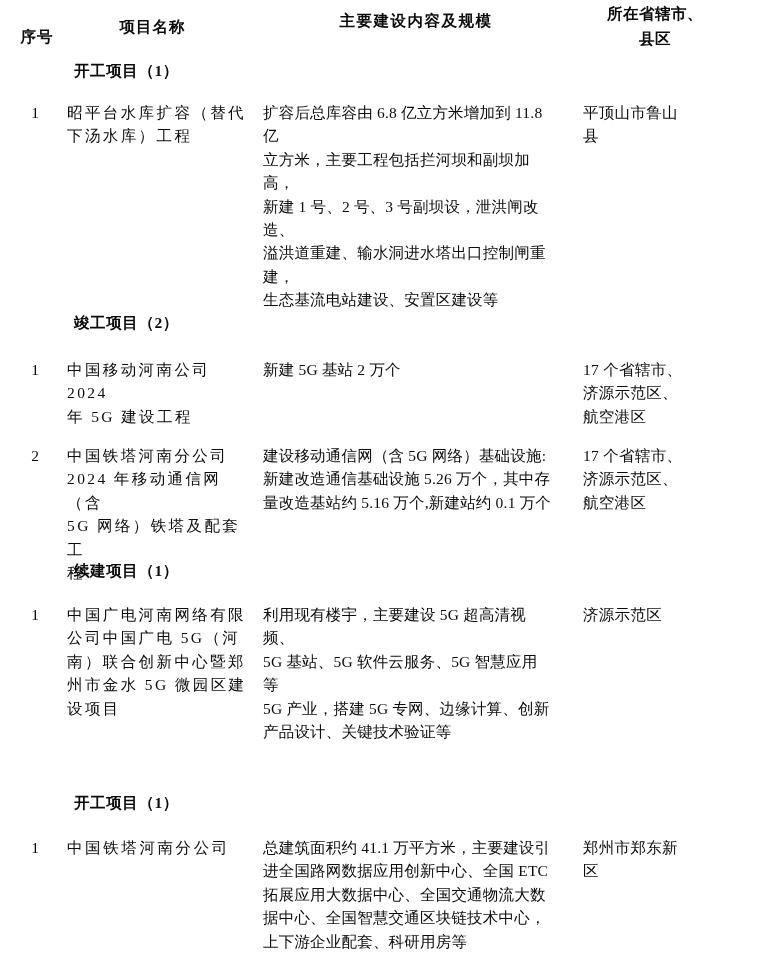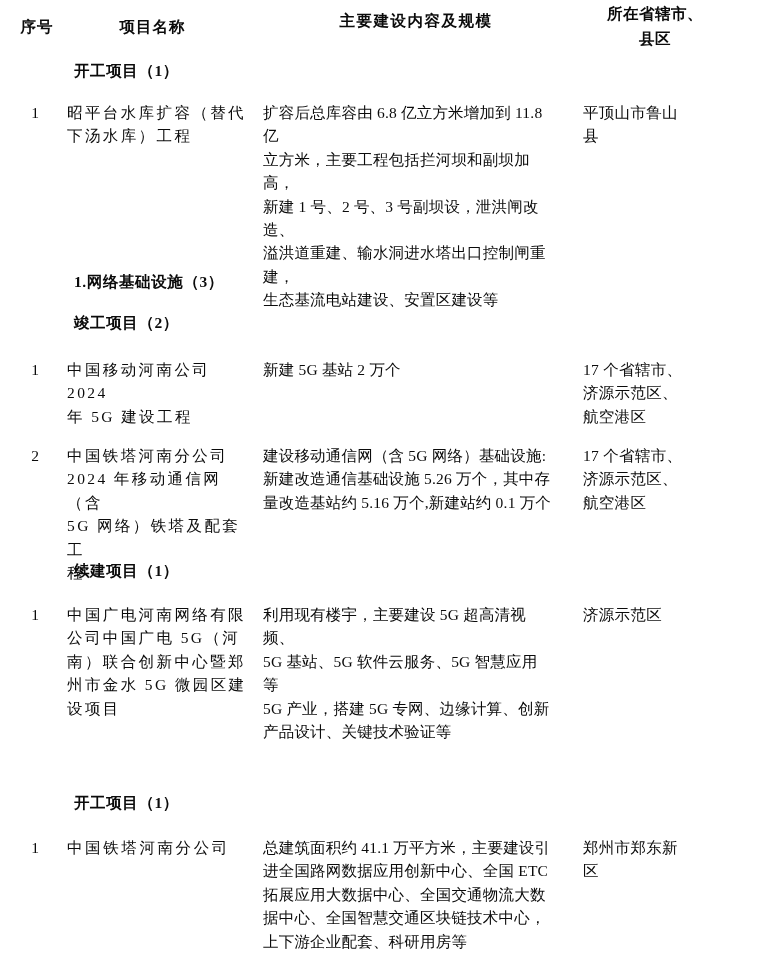--- a/index.html
+++ b/index.html
@@ -12,21 +12,21 @@
     font-size:15.5px;
     overflow:hidden;
   }
   .th{
     position:absolute;
     font-weight:700;
     text-align:center;
     line-height:25px;
     white-space:pre-line;
   }
-  .th-no{left:18px;top:14px;width:38px;letter-spacing:1px;}
+  .th-no{left:18px;top:24px;width:38px;letter-spacing:1px;}
   .th-name{left:95px;top:14px;width:115px;letter-spacing:1px;}
   .th-content{left:330px;top:8px;width:172px;letter-spacing:1.5px;}
   .th-loc{left:578px;top:1px;width:106px;letter-spacing:0.5px;margin-left:24px;}
   .section{
     position:absolute;
     left:67px;
     font-weight:700;
     letter-spacing:0.6px;
     line-height:23.4px;
     white-space:pre-line;
@@ -66,21 +66,20 @@
     <div class="cell cell-desc">扩容后总库容由 6.8 亿立方米增加到 11.8 亿
 立方米，主要工程包括拦河坝和副坝加高，
 新建 1 号、2 号、3 号副坝设，泄洪闸改造、
 溢洪道重建、输水洞进水塔出口控制闸重建，
 生态基流电站建设、安置区建设等</div>
     <div class="cell cell-loc">平顶山市鲁山
 县</div>
   </div>
 
 
-  <div class="section" style="top:270px">1.网络基础设施（3）</div>
 
   <div class="section" style="top:311px">竣工项目（2）</div>
 
   <div class="row" style="top:358px">
     <div class="cell cell-no">1</div>
     <div class="cell cell-name">中国移动河南公司 2024
 年 5G 建设工程</div>
     <div class="cell cell-desc">新建 5G 基站 2 万个</div>
     <div class="cell cell-loc">17 个省辖市、
 济源示范区、

